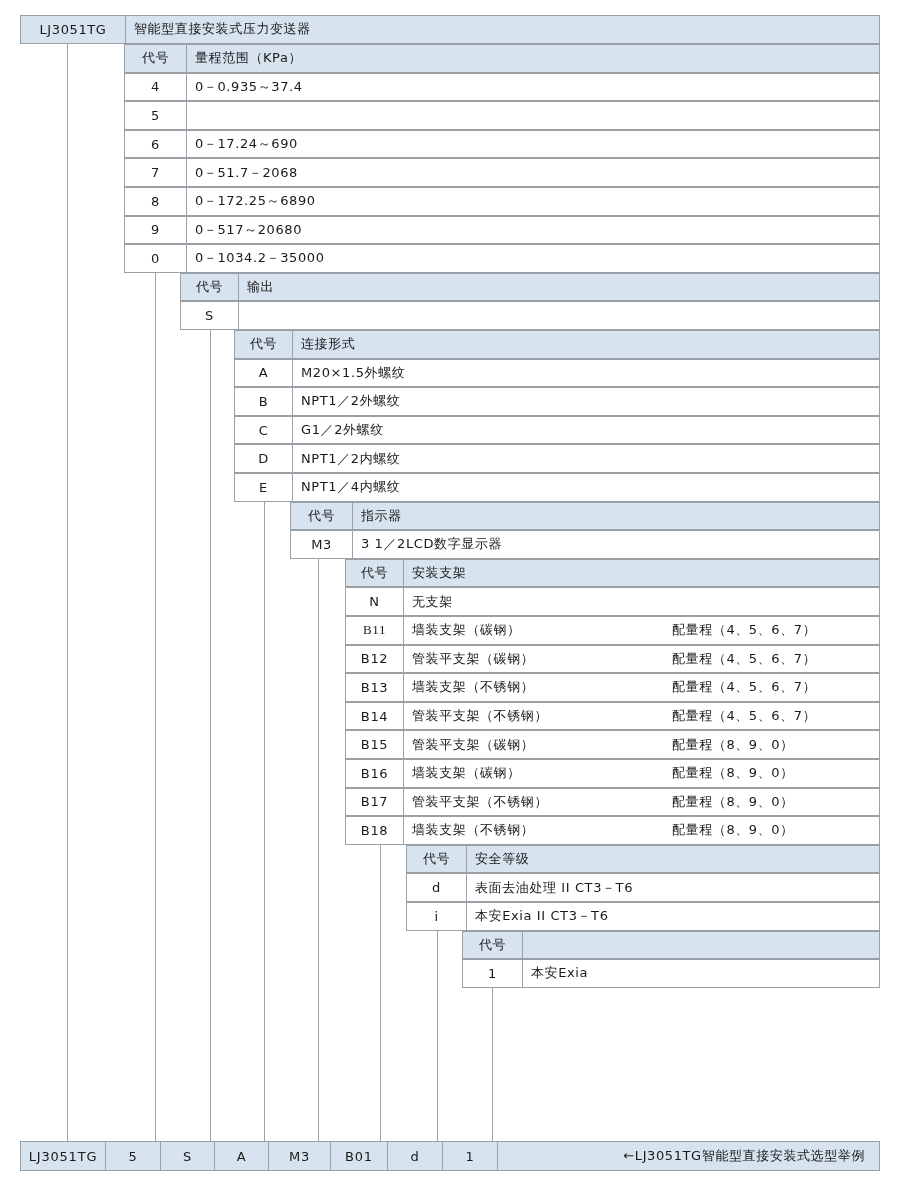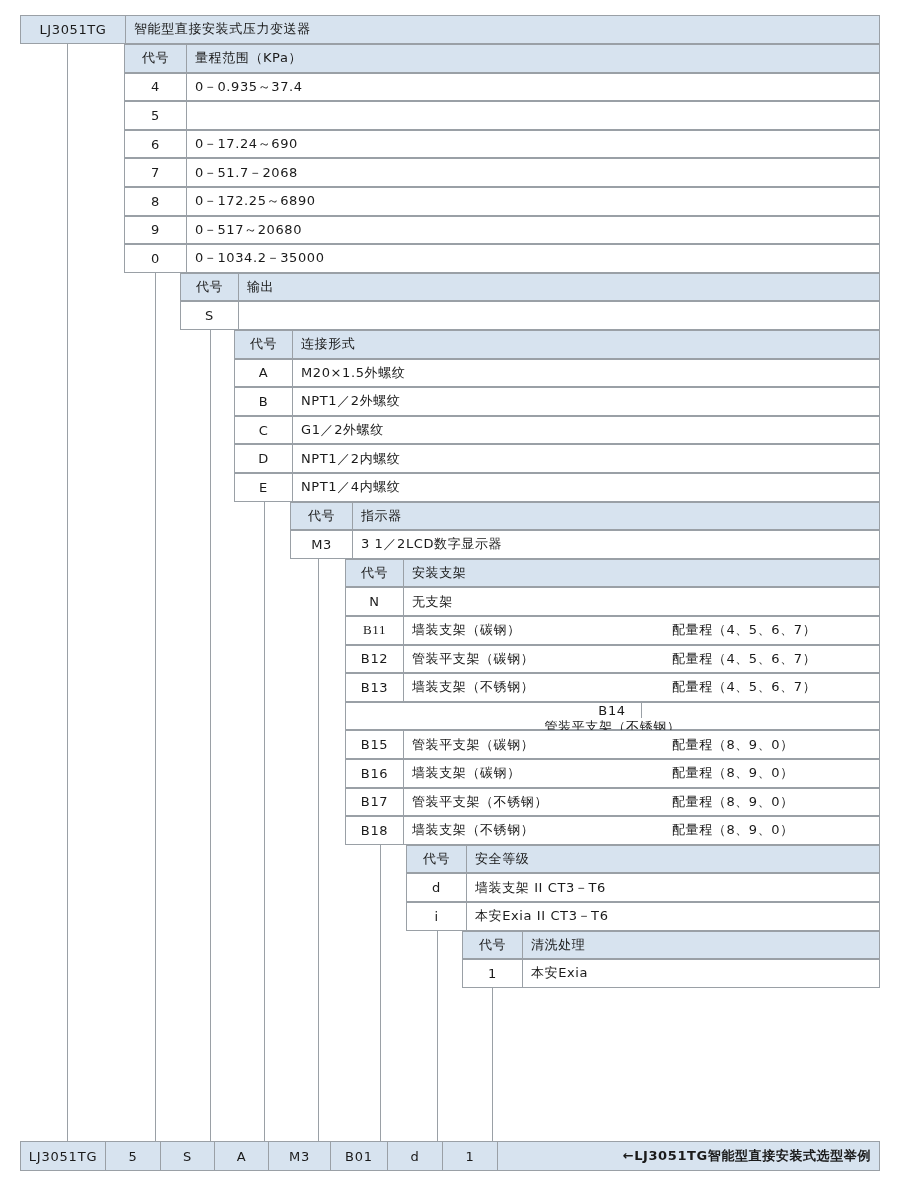--- a/index.html
+++ b/index.html
@@ -70,25 +70,24 @@
     justify-content:center;
     font-size:13px;
     letter-spacing:0.8px;
     border-right:1px solid #9aa0a6;
   }
   .example .note{
     flex:1;
     display:flex;
     align-items:center;
     justify-content:flex-end;
-    padding-right:8px;
+    padding-right:14px;
     font-size:13px;
     letter-spacing:0.6px;
     border-right:none;
-    font-weight:bold;
   }
 </style>
 </head>
 <body>
 
 <div class="sheet">
 
   <div class="vline" style="left:67px;top:44px;height:1097px;"></div>
   <div class="vline" style="left:155px;top:272px;height:869px;"></div>
   <div class="vline" style="left:210px;top:330px;height:811px;"></div>
@@ -194,21 +193,21 @@
   <div class="row" style="left:345px;top:644.6px;width:535px;">
     <div class="cell code" style="width:58px;">B12</div>
     <div class="cell desc">管装平支架（碳钢）</div>
     <div class="cell" style="width:215px;">配量程（4、5、6、7）</div>
   </div>
   <div class="row" style="left:345px;top:673.2px;width:535px;">
     <div class="cell code" style="width:58px;">B13</div>
     <div class="cell desc">墙装支架（不锈钢）</div>
     <div class="cell" style="width:215px;">配量程（4、5、6、7）</div>
   </div>
-  <div class="row" style="left:345px;top:701.8px;width:535px;flex-direction:column;">
+  <div class="row" style="left:345px;top:701.8px;width:535px;">
     <div class="cell code" style="width:58px;">B14</div>
     <div class="cell desc">管装平支架（不锈钢）</div>
     <div class="cell" style="width:215px;">配量程（4、5、6、7）</div>
   </div>
   <div class="row" style="left:345px;top:730.4px;width:535px;">
     <div class="cell code" style="width:58px;">B15</div>
     <div class="cell desc">管装平支架（碳钢）</div>
     <div class="cell" style="width:215px;">配量程（8、9、0）</div>
   </div>
   <div class="row" style="left:345px;top:759px;width:535px;">
@@ -226,30 +225,29 @@
     <div class="cell desc">墙装支架（不锈钢）</div>
     <div class="cell" style="width:215px;">配量程（8、9、0）</div>
   </div>
 
   <div class="row hdr" style="left:406px;top:844.8px;width:474px;">
     <div class="cell code" style="width:60px;">代号</div>
     <div class="cell desc">安全等级</div>
   </div>
   <div class="row" style="left:406px;top:873.4px;width:474px;">
     <div class="cell code" style="width:60px;">d</div>
-    <div class="cell desc">墙装支架 II CT3－T6</div>
+    <div class="cell desc">表面去油处理 II CT3－T6</div>
   </div>
   <div class="row" style="left:406px;top:902px;width:474px;">
     <div class="cell code" style="width:60px;">i</div>
     <div class="cell desc">本安Exia II CT3－T6</div>
   </div>
 
   <div class="row hdr" style="left:462px;top:930.6px;width:418px;">
     <div class="cell code" style="width:60px;">代号</div>
-    <div class="cell desc">清洗处理</div>
   </div>
   <div class="row" style="left:462px;top:959.2px;width:418px;">
     <div class="cell code" style="width:60px;">1</div>
     <div class="cell desc">本安Exia</div>
   </div>
 
   <div class="example">
     <div class="seg" style="width:85px;">LJ3051TG</div>
     <div class="seg" style="width:55px;">5</div>
     <div class="seg" style="width:54px;">S</div>

